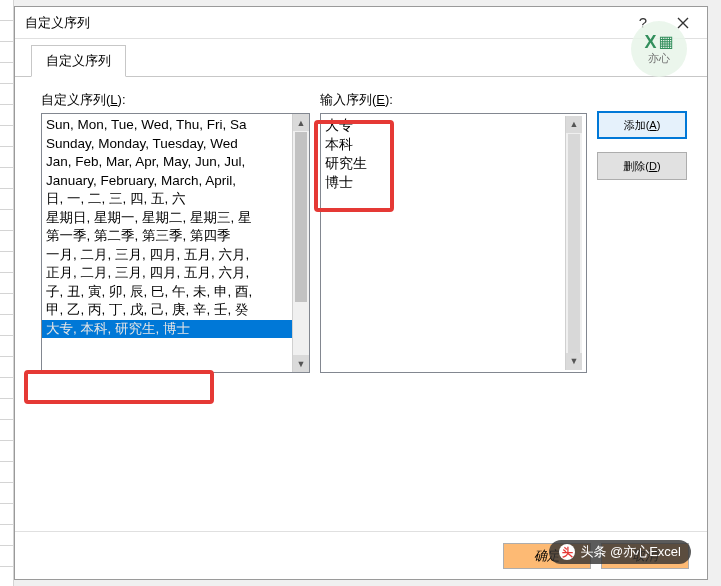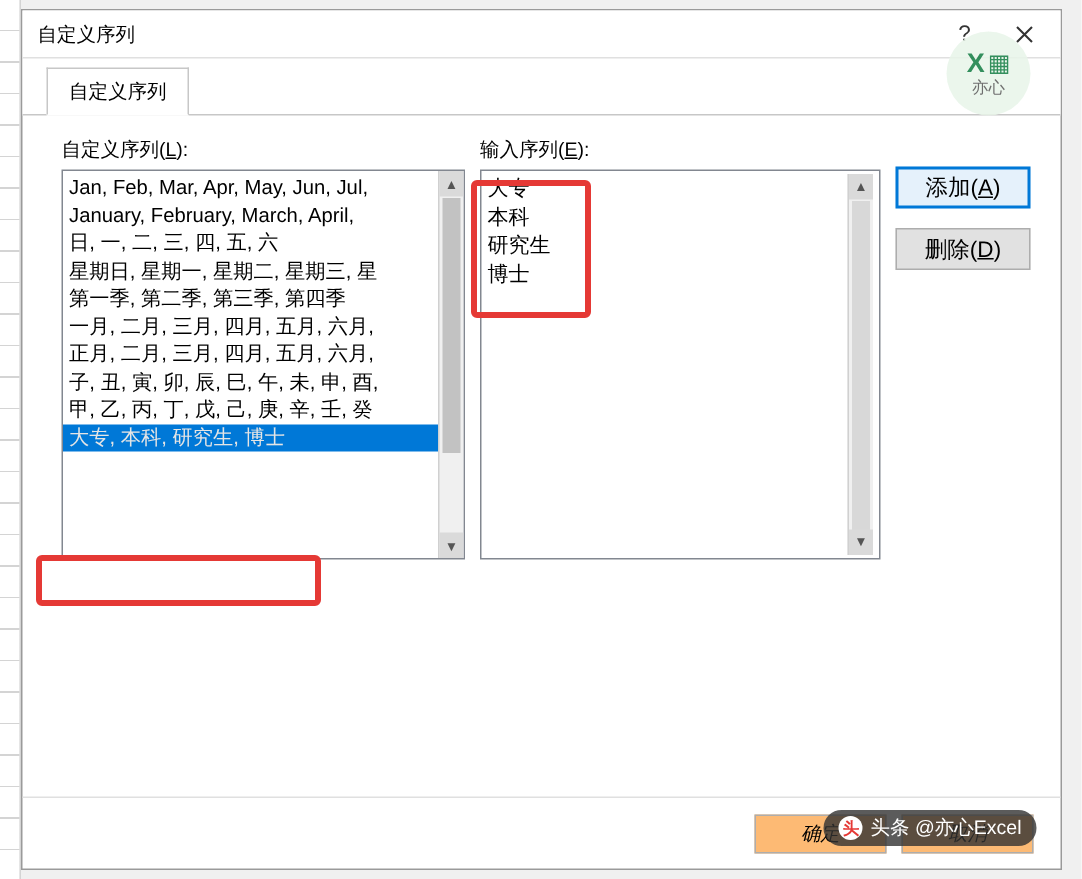--- a/index.html
+++ b/index.html
@@ -144,21 +144,21 @@
   .textarea .txt { flex:1; white-space:pre-line;}
   .btn-side {
     width: 90px;
     height: 28px;
     background: #e1e1e1;
     border: 1px solid #adadad;
     display:flex;
     align-items:center;
     justify-content:center;
     margin-bottom: 13px;
-    font-size:15px;
+    font-size:11px;
   }
   .btn-side.primary {
     border: 2px solid #0078d7;
     background: #e5f1fb;
   }
   .btn-side .underline, .btn-bottom .underline { text-decoration: underline; }
   .footer {
     height: 48px;
     display:flex;
     align-items:center;
@@ -240,20 +240,22 @@
   </div>
 
   <div class="content">
 
     <div class="col-left">
       <div class="label">
         <span>自定义序列(</span><span class="underline">L</span><span>):</span>
       </div>
       <div class="listbox">
         <div class="list-inner" id="list-inner">
+            <div class="list-item">Sun, Mon, Tue, Wed, Thu, Fri, Sa</div>
+            <div class="list-item">Sunday, Monday, Tuesday, Wed</div>
             <div class="list-item">Jan, Feb, Mar, Apr, May, Jun, Jul,</div>
             <div class="list-item">January, February, March, April,</div>
             <div class="list-item">日, 一, 二, 三, 四, 五, 六</div>
             <div class="list-item">星期日, 星期一, 星期二, 星期三, 星</div>
             <div class="list-item">第一季, 第二季, 第三季, 第四季</div>
             <div class="list-item">一月, 二月, 三月, 四月, 五月, 六月,</div>
             <div class="list-item">正月, 二月, 三月, 四月, 五月, 六月,</div>
             <div class="list-item">子, 丑, 寅, 卯, 辰, 巳, 午, 未, 申, 酉,</div>
             <div class="list-item">甲, 乙, 丙, 丁, 戊, 己, 庚, 辛, 壬, 癸</div>
             <div class="list-item selected">大专, 本科, 研究生, 博士</div>

